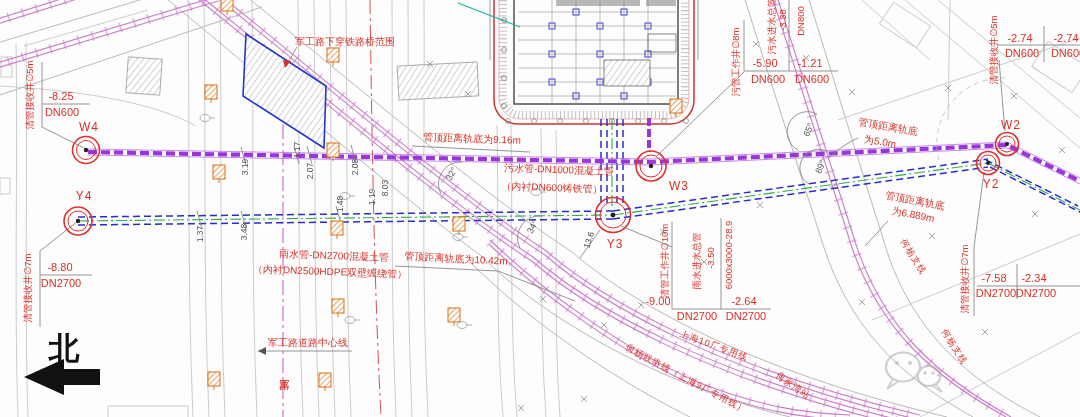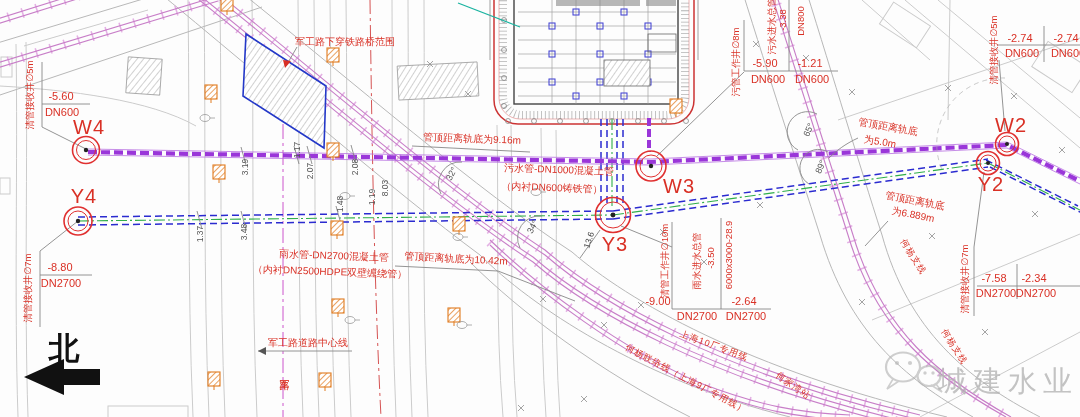--- a/index.html
+++ b/index.html
@@ -6,21 +6,21 @@
   #stage{position:relative;width:1080px;height:417px;background:#fdfdfd;overflow:hidden;
          font-family:"Liberation Sans","DejaVu Sans",sans-serif;}
   #stage svg{position:absolute;left:0;top:0;}
   .t{position:absolute;transform:translate(-50%,-50%);white-space:nowrap;line-height:1;}
   .red{color:#d93025;}
   .dim{color:#555;font-size:8.5px;}
   .ang{color:#555;font-size:9px;}
   .f9{font-size:9.5px;}
   .f10{font-size:10px;}
   .f11{font-size:11px;}
-  .mh{font-size:20px;letter-spacing:1px;}
+  .mh{font-size:12px;letter-spacing:1px;}
   .rail{font-size:9px;letter-spacing:1px;}
   .vcjk{position:absolute;writing-mode:vertical-rl;text-orientation:upright;transform:translate(-50%,0);}
   .north{font-size:31px;font-weight:bold;color:#111;}
   .wm{font-size:29px;letter-spacing:6px;color:#b5b5b5;opacity:.8;}
 </style>
 </head>
 <body>
 
 <div id="stage">
 
@@ -363,21 +363,21 @@
 <div class="t red f9" style="left:772px;top:26px;transform:translate(-50%,-50%) rotate(-90deg)">污水进水总管</div>
 <div class="t red f9" style="left:783px;top:20px;transform:translate(-50%,-50%) rotate(-90deg)">-3.38</div>
 <div class="t red f9" style="left:801px;top:21px;transform:translate(-50%,-50%) rotate(-90deg)">DN800</div>
 <div class="t red f9" style="left:665px;top:261px;transform:translate(-50%,-50%) rotate(-90deg)">清管工作井∅10m</div>
 <div class="t red f9" style="left:697px;top:261px;transform:translate(-50%,-50%) rotate(-90deg)">雨水进水总管</div>
 <div class="t red f9" bind="" style="left:711px;top:258px;transform:translate(-50%,-50%) rotate(-90deg)">-3.50</div>
 <div class="t red f9" style="left:729px;top:255px;transform:translate(-50%,-50%) rotate(-90deg)">6000x3000-28.9</div>
 <div class="t red f9" style="left:994px;top:50px;transform:translate(-50%,-50%) rotate(-90deg)">清管接收井∅5m</div>
 <div class="t red f9" style="left:965px;top:279px;transform:translate(-50%,-50%) rotate(-90deg)">清管接收井∅7m</div>
 
-<div class="t red f11" style="left:61px;top:96px">-5.60</div>
+<div class="t red f11" style="left:61px;top:96px">-8.25</div>
 <div class="t red f11" style="left:62px;top:112px">DN600</div>
 <div class="t red f11" style="left:60px;top:267px">-8.80</div>
 <div class="t red f11" style="left:61px;top:283px">DN2700</div>
 <div class="t red f11" style="left:658px;top:301px">-9.00</div>
 <div class="t red f11" style="left:697px;top:316px">DN2700</div>
 <div class="t red f11" style="left:744px;top:301px">-2.64</div>
 <div class="t red f11" style="left:746px;top:316px">DN2700</div>
 <div class="t red f11" style="left:765px;top:63px">-5.90</div>
 <div class="t red f11" style="left:768px;top:79px">DN600</div>
 <div class="t red f11" style="left:810px;top:63px">-1.21</div>
@@ -423,15 +423,14 @@
 <div class="t dim" style="left:372px;top:197px;transform:translate(-50%,-50%) rotate(-90deg)">1.19</div>
 <div class="t dim" style="left:385px;top:188px;transform:translate(-50%,-50%) rotate(-90deg)">8.03</div>
 <div class="t dim" style="left:589px;top:240px;transform:translate(-50%,-50%) rotate(-72deg);color:#444">13.6</div>
 
 <div class="t ang" style="left:452px;top:174px;transform:translate(-50%,-50%) rotate(-62deg)">32°</div>
 <div class="t ang" style="left:533px;top:227px;transform:translate(-50%,-50%) rotate(-62deg)">34°</div>
 <div class="t ang" style="left:809px;top:130px;transform:translate(-50%,-50%) rotate(-65deg)">65°</div>
 <div class="t ang" style="left:821px;top:167px;transform:translate(-50%,-50%) rotate(-65deg)">89°</div>
 
 <div class="t north" style="left:64px;top:348px">北</div>
-<div class="t wm" style="left:1008px;top:381px">城建水业</div>
 
 </div>
 
 </body></html>

